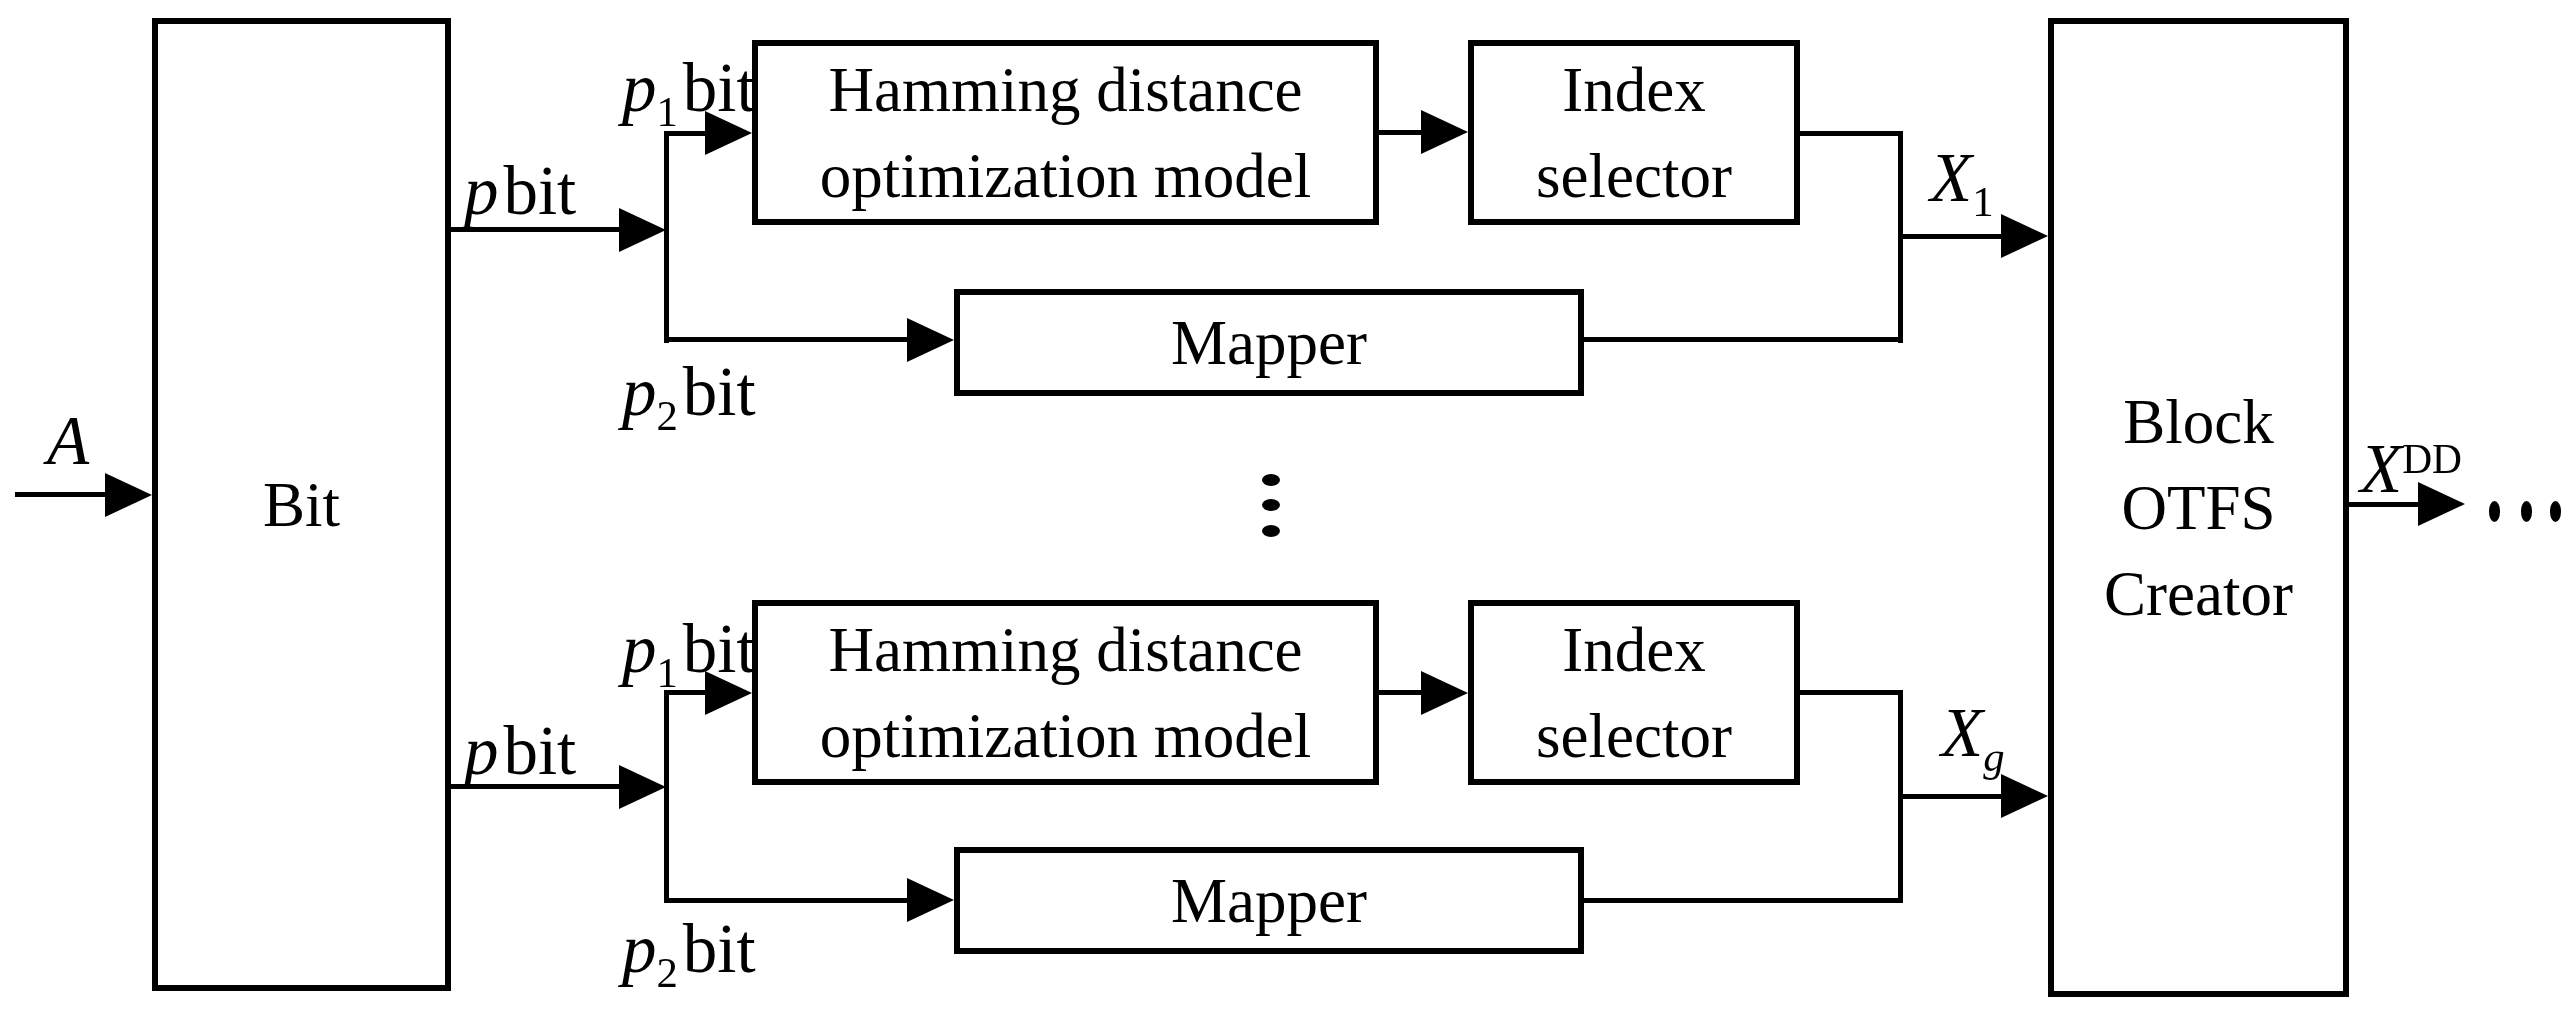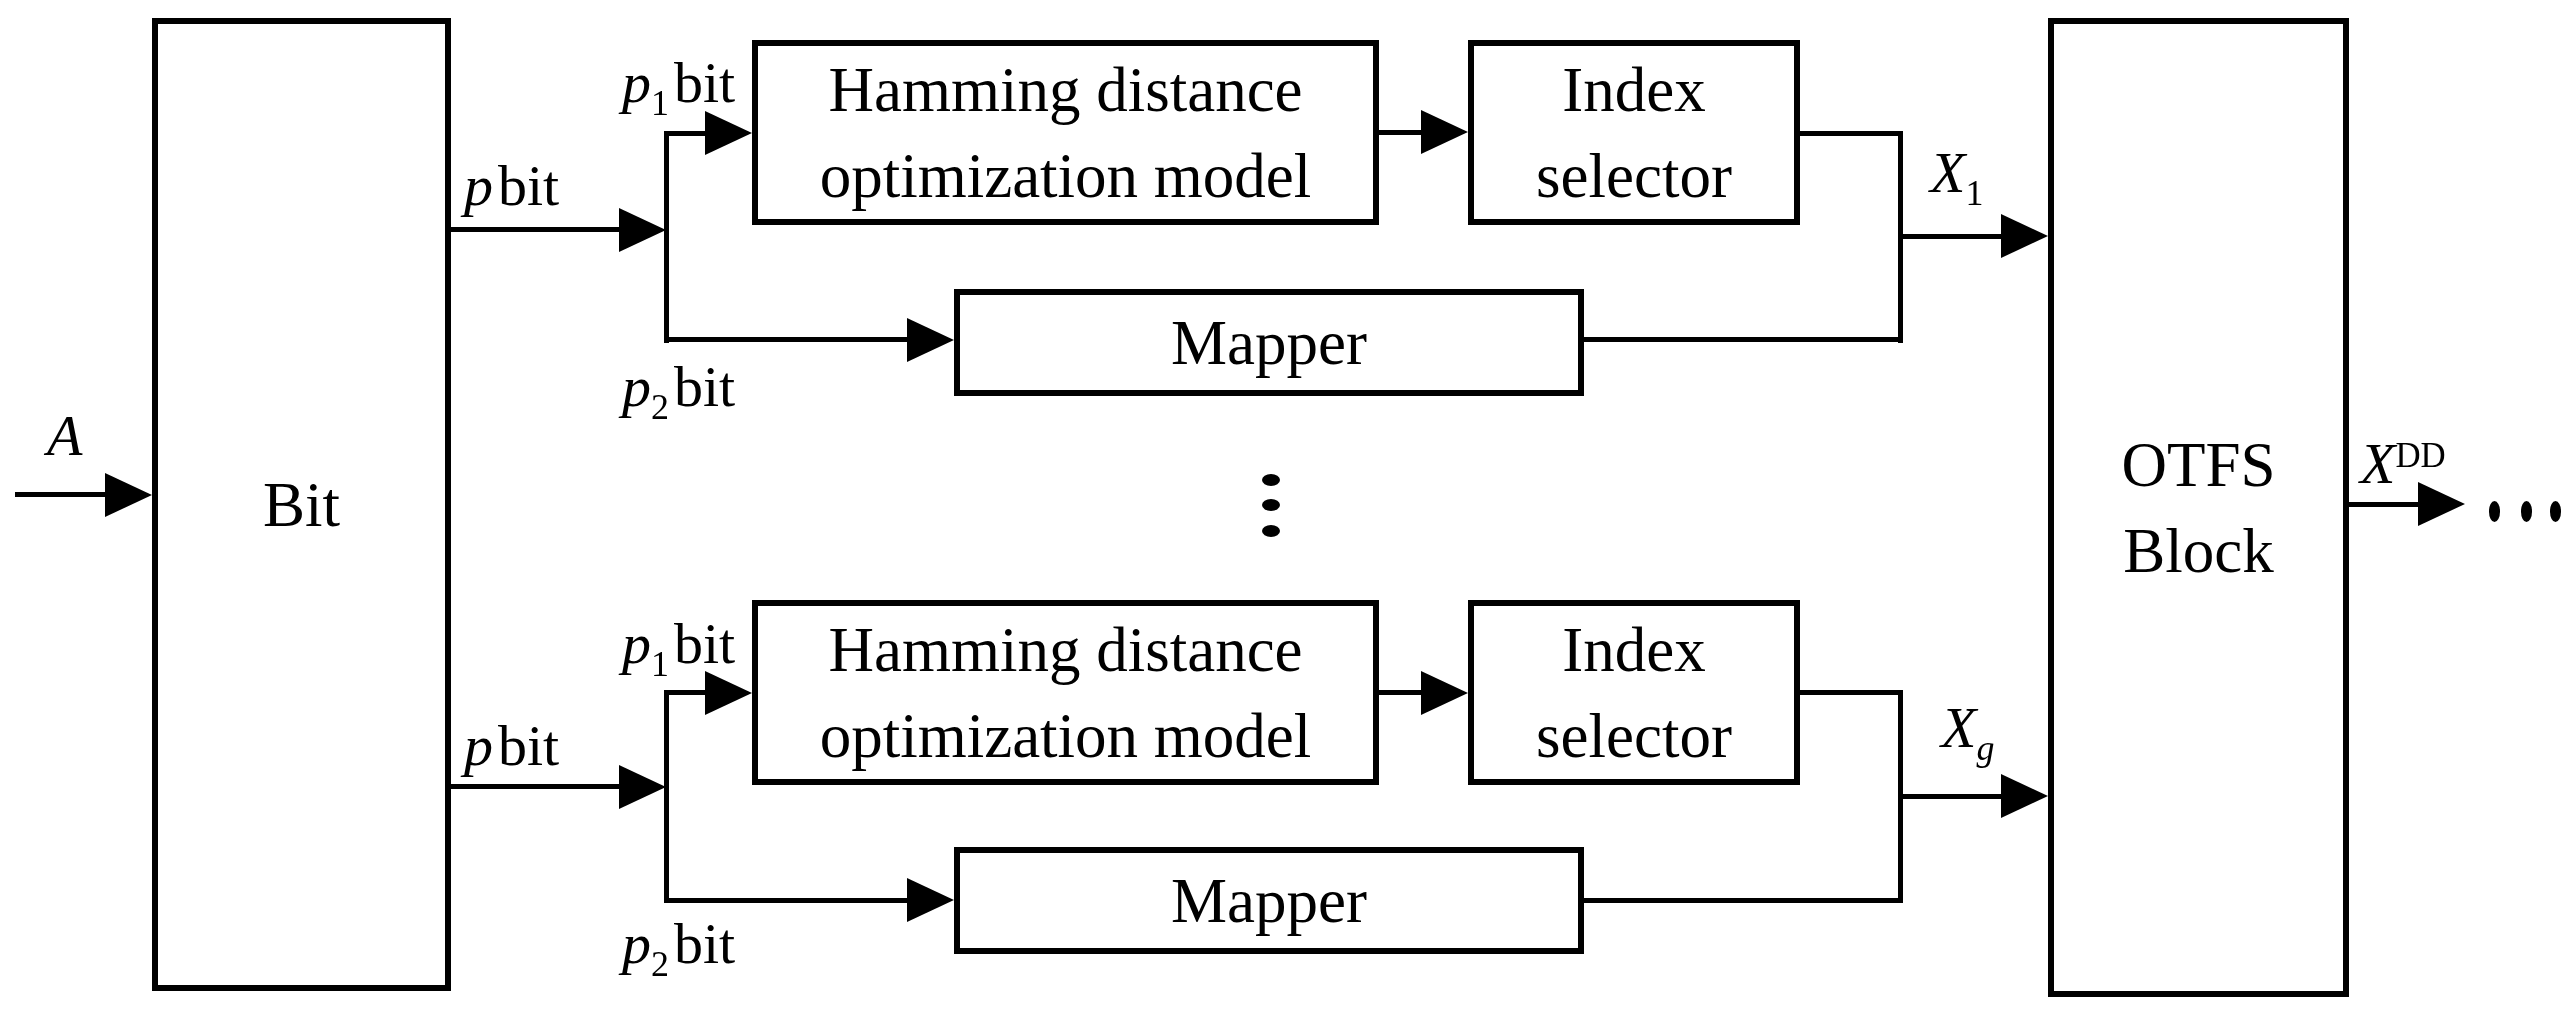--- a/index.html
+++ b/index.html
@@ -13,21 +13,21 @@
     text-align:center;font-size:63px;line-height:86px;
   }
   .box span{display:block;white-space:nowrap;font-family:Liberation Serif, serif;}
   .wire-h{position:absolute;height:4.9px;background:#000;}
   .wire-v{position:absolute;width:4.9px;background:#000;}
   .ah{
     position:absolute;width:0;height:0;
     border-top:22px solid transparent;border-bottom:22px solid transparent;
     border-left:47px solid #000;
   }
-  .lbl{position:absolute;font-size:58px;line-height:1;white-space:nowrap;}
+  .lbl{position:absolute;font-size:69px;line-height:1;white-space:nowrap;}
   .lbl .v{font-style:italic;}
   .lbl sub{font-size:0.62em;vertical-align:-0.35em;line-height:0;}
   .lbl sub.it{font-style:italic;}
   .lbl sup{font-size:0.60em;vertical-align:0.45em;line-height:0;}
   .lbl .r{margin-left:4.9px;}
   .dot{position:absolute;background:#000;border-radius:50%;}
 </style>
 </head>
 <body>
 
@@ -59,22 +59,23 @@
   <div class="box" style="left:1468px;top:600px;width:332px;height:185px;">
     <span>Index</span>
     <span>selector</span>
   </div>
 
   <div class="box" style="left:954px;top:847px;width:630px;height:107px;">
     <span>Mapper</span>
   </div>
 
   <div class="box" style="left:2048px;top:18px;width:301px;height:979px;">
+    <span>Block</span>
     <span>OTFS</span>
-    <span>Block</span>
+    <span>Creator</span>
   </div>
 
   <div class="wire-h" style="left:14.6px;top:492px;width:95px;"></div>
   <div class="ah" style="left:105px;top:473px;"></div>
   <div class="lbl" style="left:47px;top:407px;">
     <span class="v">A</span>
   </div>
 
   <div class="wire-h" style="left:451px;top:227px;width:174px;"></div>
   <div class="ah" style="left:619px;top:208px;"></div>

